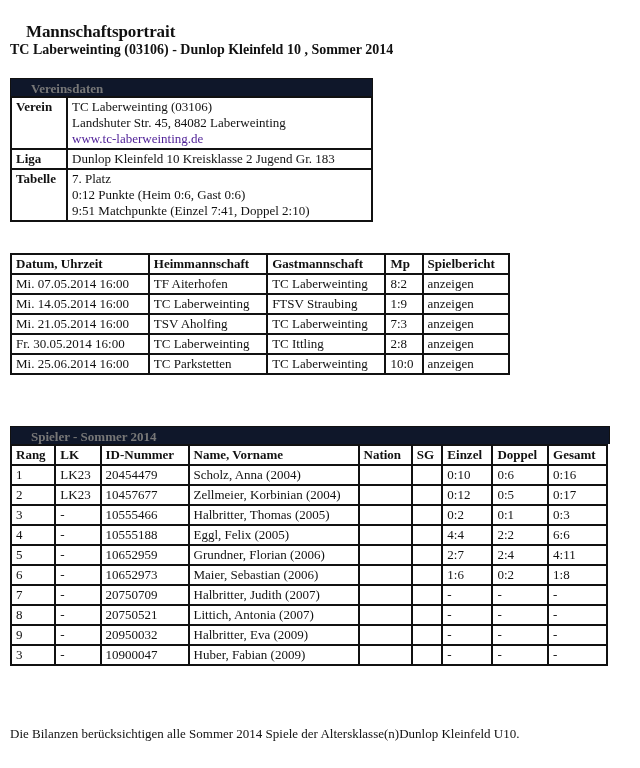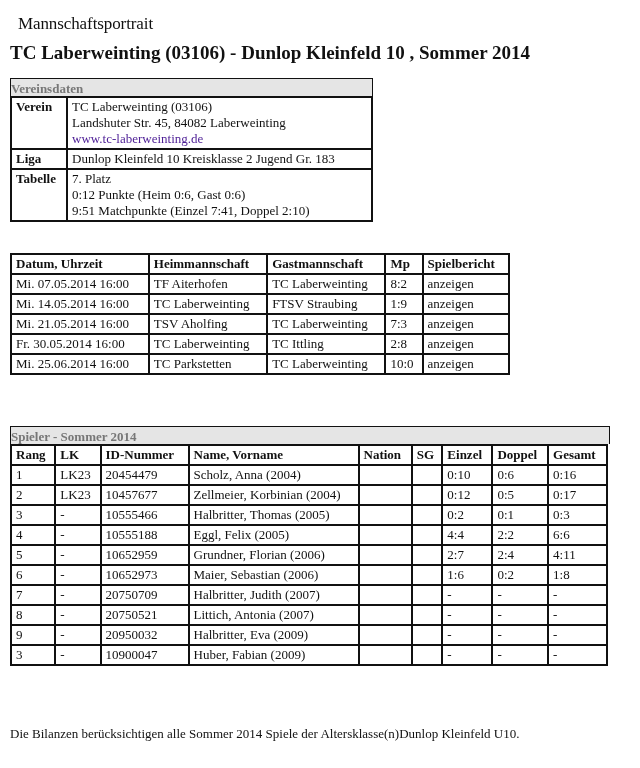--- a/index.html
+++ b/index.html
@@ -3,39 +3,39 @@
   <meta charset="utf-8">
   <style>
     html, body { margin: 0; padding: 0; background: #ffffff; }
     body {
       width: 640px; height: 768px; overflow: hidden; position: relative;
       font-family: "Liberation Serif", "DejaVu Serif", serif;
       color: #111;
       font-size: 13px;
     }
     h1 {
-      position: absolute; left: 10px; top: 6px; margin: 8px;
-      font-size: 17px; font-weight: normal; letter-spacing: -0.1px;
+      position: absolute; left: 10px; top: 6px; margin: 16px;
+      font-size: 17px; font-weight: bold; letter-spacing: -0.1px;
     }
     h2 {
       position: absolute; left: 10px; top: 42px; margin: 0;
-      font-size: 19px; font-weight: bold;
+      font-size: 14px; font-weight: bold;
     }
     .section { position: absolute; left: 10px; }
     .caption {
       border: 1px solid #111;
       border-bottom: none;
-      padding: 1px 0;
+      padding: 1px 20px;
       font-weight: bold;
       color: #777;
       font-size: 13px;
       height: 18px;
       line-height: 18px;
       box-sizing: border-box;
-      background: #e5e5e5;
+      background: #0f172a;
     }
     table {
       border-collapse: collapse;
       border: 2px solid #111;
       font-size: 13px;
     }
     td, th {
       border: 2px solid #111;
       padding: 0 4px;
       text-align: left;

